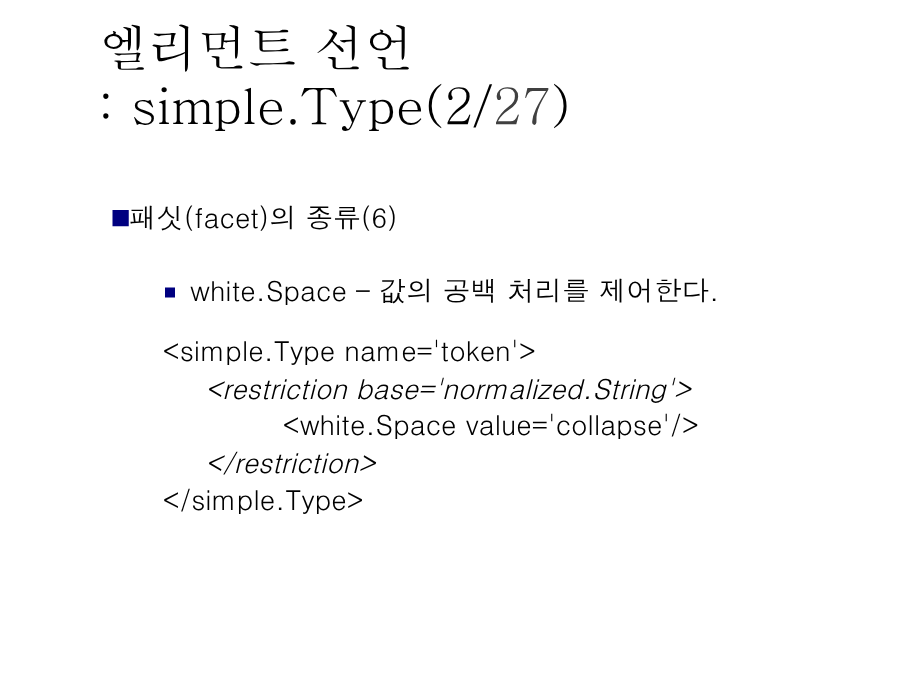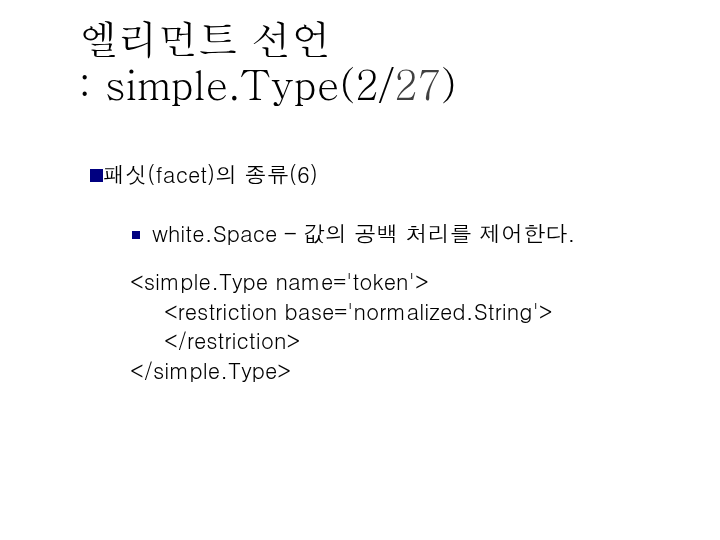--- a/index.html
+++ b/index.html
@@ -72,21 +72,21 @@
     margin-bottom: 18px;
     margin-top: 28px;
   }
   .lvl2 .txt { margin-left: 12px; }
   .code {
     font-size: 22px;
     margin-left: 40px;
     line-height: 1.35;
     font-family: "Malgun Gothic", "Dotum", sans-serif;
   }
-  .code .i1 { padding-left: 34px; display: block; }
+  .code .i1 { padding-left: 34px; display: block; font-style: italic; }
   .code .i2 { padding-left: 96px; display: block; }
 </style>
 </head>
 <body>
 
 <div class="slide">
 
   <div class="title-block">
     <div class="title-line1">엘리먼트 선언</div>
     <div class="title-line2">
@@ -97,18 +97,19 @@
   <div class="body">
     <div class="lvl1">
       <span class="sq"></span><span class="txt">패싯(facet)의 종류(6)</span>
     </div>
     <div class="lvl2">
       <span class="sq-sm"></span><span class="txt">white.Space – 값의 공백 처리를 제어한다.</span>
     </div>
     <div class="code">
       <span>&lt;simple.Type name='token'&gt;</span><br>
       <span class="i1">&lt;restriction base='normalized.String'&gt;</span>
+      <span class="i2">&lt;white.Space value='collapse'/&gt;</span>
       <span class="i1">&lt;/restriction&gt;</span>
       <span>&lt;/simple.Type&gt;</span>
     </div>
   </div>
 
 </div>
 
 </body></html>

